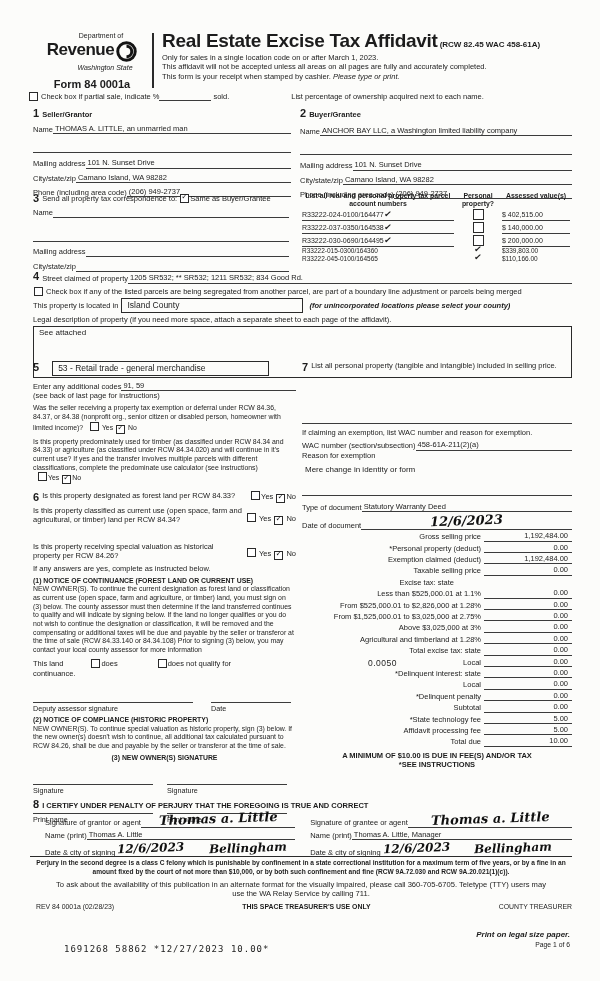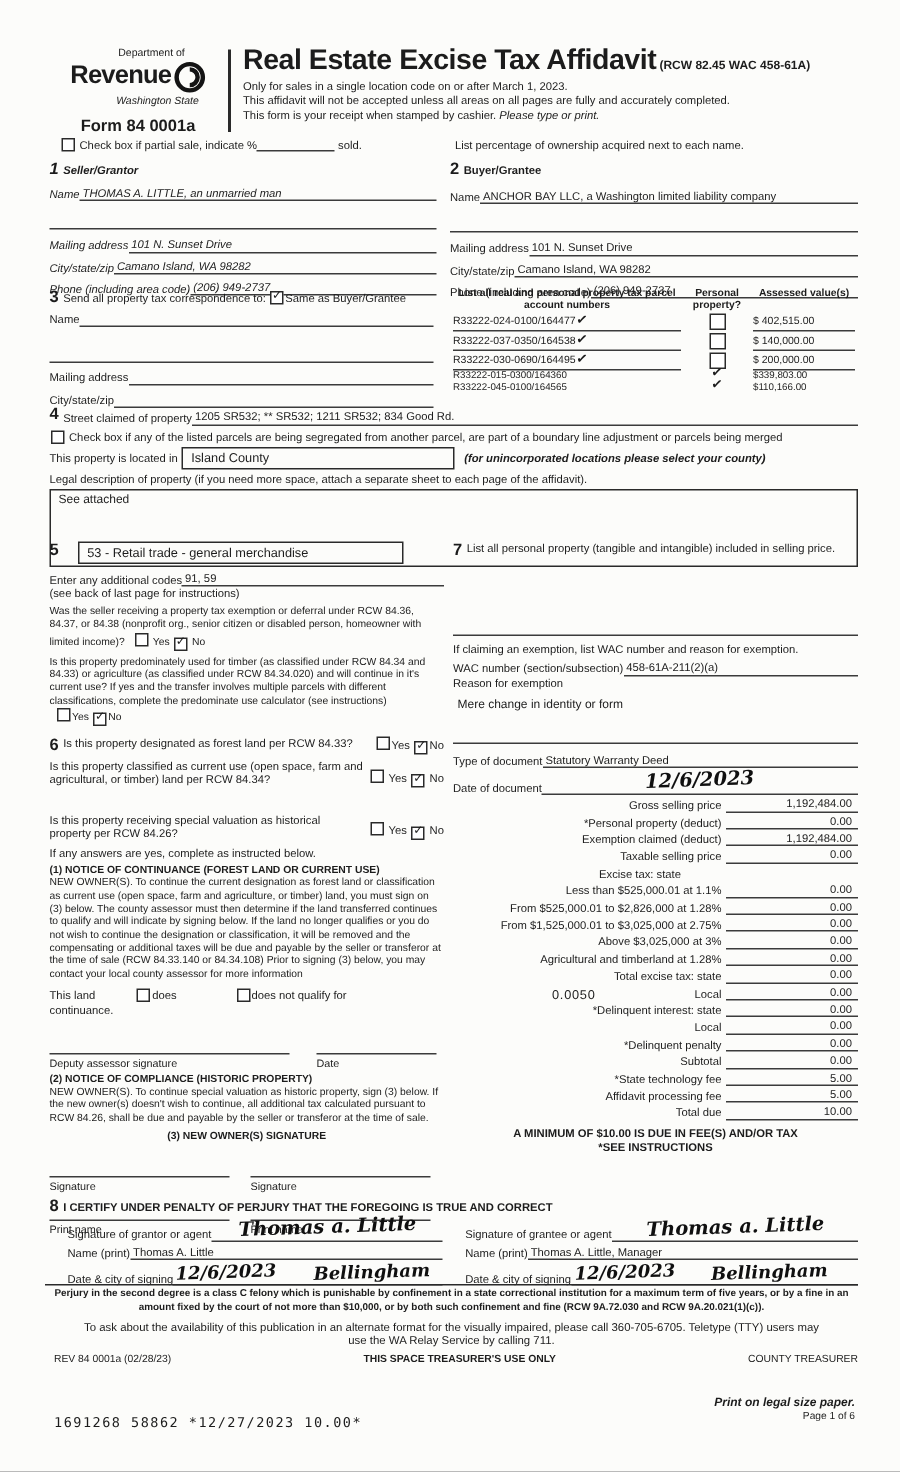--- a/index.html
+++ b/index.html
@@ -37,21 +37,21 @@
   
   .trow{display:flex;align-items:flex-end;height:11.4px;}
   .tl{flex:1;text-align:right;white-space:nowrap;padding-right:3px;position:relative;}
   .tf{flex:0 0 84px;border-bottom:1px solid #3b3b3b;text-align:right;padding-right:4px;}
   .tf.noline{border-bottom:none;}
   .rate{position:absolute;left:66px;top:0;font-size:8.5px;letter-spacing:0.5px;}
   .boxed{border:1px solid #2a2a2a;padding:1px 5px;}
   .sigline{border-bottom:1px solid #3b3b3b;height:12px;}
   .caption{font-size:7.2px;margin-top:1px;}
   .para{text-align:left;}
-  .mono{font-family:"DejaVu Sans Mono",monospace;}
+  .mono{font-family:"DejaVu Sans Mono",monospace;margin-left:28px;}
 </style>
 </head>
 <body>
 
 <div class="page">
 
   <div class="abs" style="left:33px;top:32px;width:118px;">
     <div style="text-align:center;">
       <div style="font-size:7px;margin-left:18px;">Department of</div>
       <div class="logo-wrap" style="justify-content:center;">
@@ -73,29 +73,29 @@
       <span class="title">Real Estate Excise Tax Affidavit</span>
       <span class="titleref">(RCW 82.45 WAC 458-61A)</span>
     </div>
     <div style="margin-top:3px;">Only for sales in a single location code on or after March 1, 2023.</div>
     <div>This affidavit will not be accepted unless all areas on all pages are fully and accurately completed.</div>
     <div>
       <span>This form is your receipt when stamped by cashier. </span><span class="i">Please type or print.</span>
     </div>
   </div>
 
-  <div class="abs row" style="left:40px;top:92px;width:530px;align-items:flex-start;">
+  <div class="abs row" style="left:28px;top:92px;width:530px;align-items:flex-start;">
     <span class="cb"></span>
     <span style="margin-left:2px;">Check box if partial sale, indicate %</span>
     <span style="display:inline-block;width:52px;border-bottom:1px solid #3b3b3b;height:8px;"></span>
     <span style="margin-left:2px;">sold.</span>
     <span style="margin-left:62px;">List percentage of ownership acquired next to each name.</span>
   </div>
 
-  <div class="abs" style="left:33px;top:107px;width:258px;font-style:italic;">
+  <div class="abs" style="left:33px;top:107px;width:258px;">
     <div><span class="num">1</span><span class="b">Seller/Grantor</span></div>
     <div class="row" style="margin-top:3px;">
         <span class="lbl">Name</span>
         <span class="fill"><span>THOMAS A. LITTLE, an unmarried man</span></span>
       </div>
     <div class="row" style="margin-top:9px;">
         <span class="fill"></span>
       </div>
     <div class="row" style="margin-top:5px;">
         <span class="lbl">Mailing address</span>

